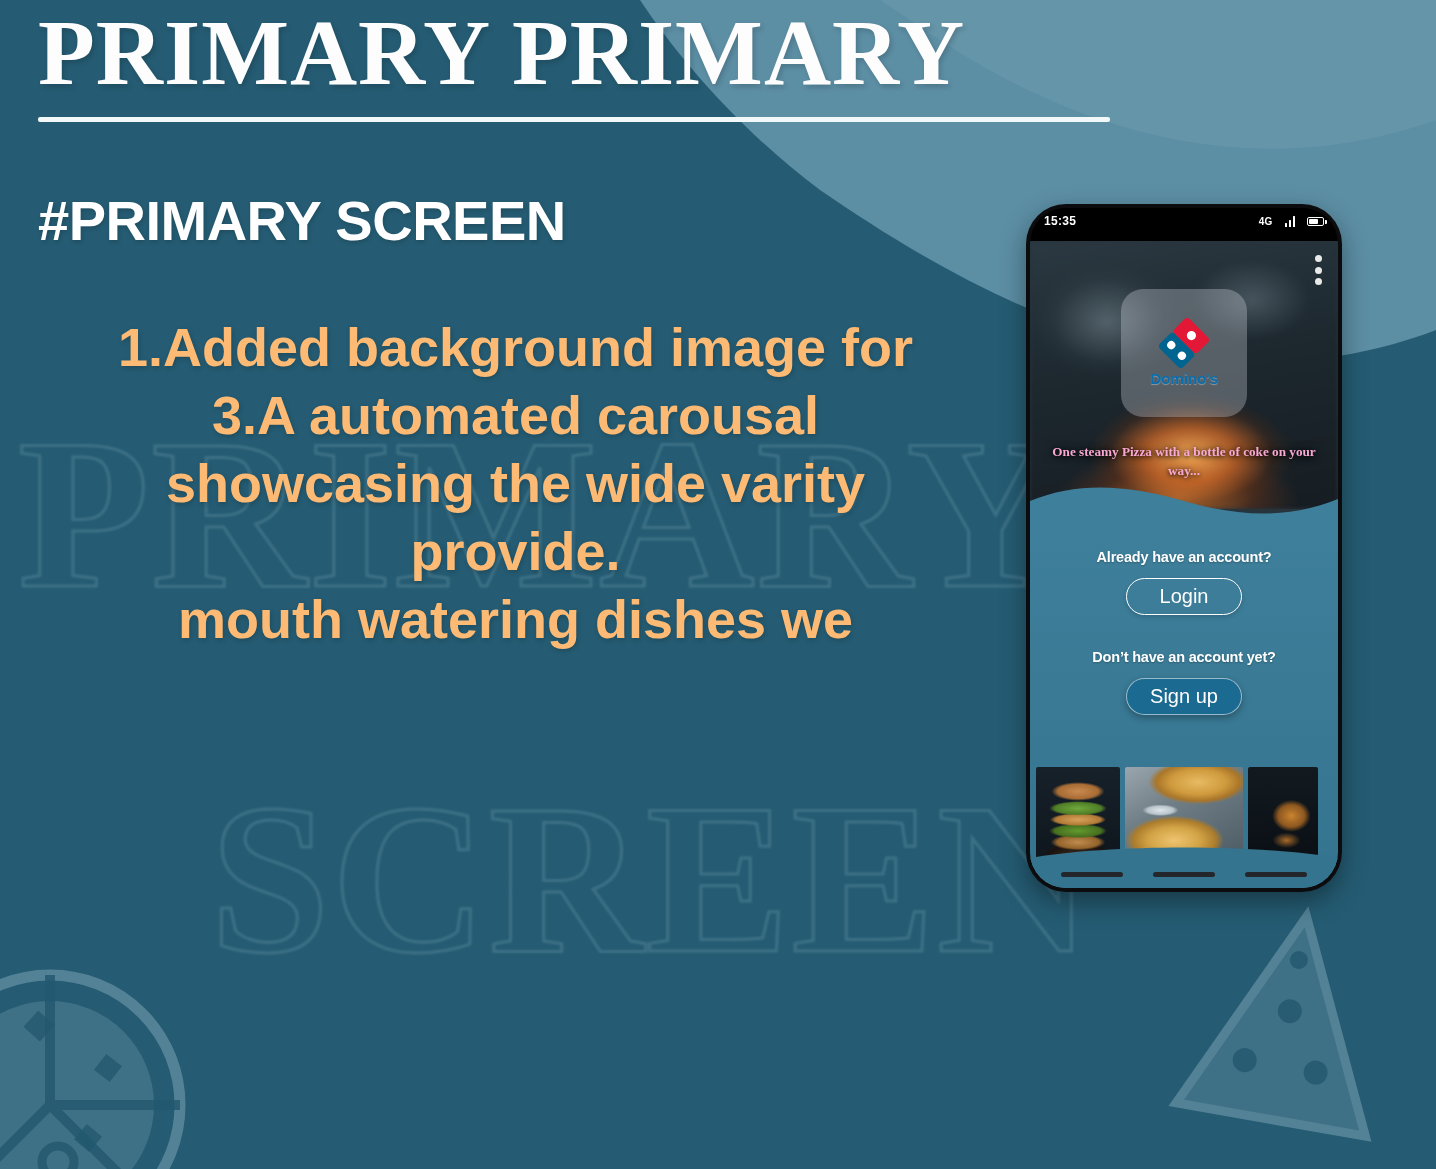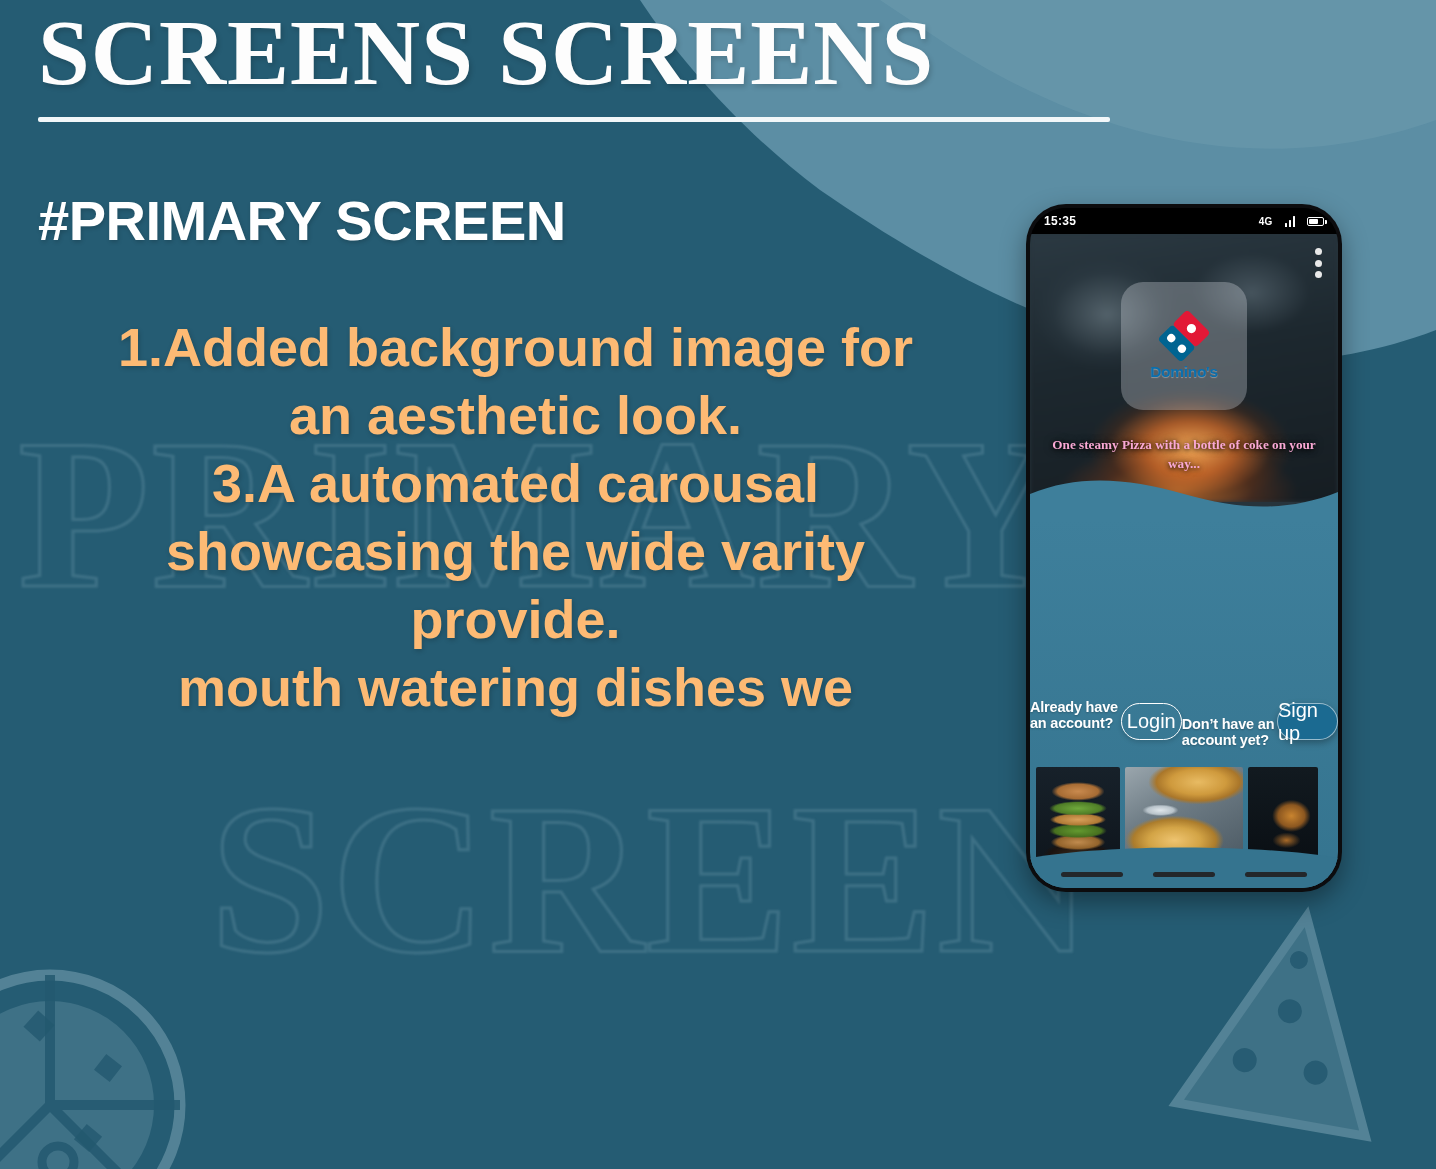--- a/index.html
+++ b/index.html
@@ -115,21 +115,21 @@
     width:17px; height:9px; border:1.5px solid #fff; border-radius:2px;
     position:relative; display:flex; align-items:center; padding:1px;
   }
   #battery::after {
     content:""; position:absolute; right:-3.5px; top:2px;
     width:2px; height:4px; background:#fff; border-radius:0 1px 1px 0;
   }
   #battery span { display:block; height:100%; width:68%; background:#fff; border-radius:1px; }
 
   
-  #phone-screen { flex:1; position:relative; overflow:hidden; background:#27343c; }
+  #phone-screen { flex:1; position:relative; overflow:hidden; background:#27343c;margin-top:7px; }
   #hero {
     position:absolute; left:0; right:0; top:0; height:268px;
     overflow:hidden;
   }
   #hero-photo {
     position:absolute; inset:0;
     background:
       radial-gradient(ellipse 120px 70px at 52% 80%, rgba(255,176,90,0.95) 0%, rgba(214,108,40,0.75) 38%, rgba(90,45,20,0.35) 68%, rgba(0,0,0,0) 85%),
       radial-gradient(ellipse 150px 60px at 48% 96%, rgba(255,150,60,0.8) 0%, rgba(130,60,25,0.4) 50%, rgba(0,0,0,0) 80%),
       radial-gradient(ellipse 90px 70px at 25% 30%, rgba(150,168,178,0.42) 0%, rgba(60,75,85,0.18) 60%, rgba(0,0,0,0) 80%),
@@ -177,21 +177,21 @@
     position:absolute; left:0; right:0; top:238px; height:50px;
     z-index:4; display:block; width:100%;
   }
 
   
   #auth-panel {
     position:absolute; left:0; right:0; top:284px; bottom:0;
     background:linear-gradient(180deg,#3e7f9b 0%, #35748f 100%);
     z-index:2;
     padding-top:24px;
-    display:flex; flex-direction:row; align-items:center;
+    display:flex; flex-direction:column; align-items:center;
   }
   .auth-prompt {
     font-family:"Liberation Sans", sans-serif;
     font-weight:700; font-size:14.5px; color:#ffffff;
     letter-spacing:-0.2px;
     text-shadow:0 1px 2px rgba(0,0,0,0.25);
   }
   #login-button {
     margin-top:13px;
     width:116px; height:37px;
@@ -297,29 +297,28 @@
       <circle cx="132" cy="152" r="12" fill="#1f5167" opacity="0.85"></circle>
       <circle cx="96" cy="44" r="9" fill="#1f5167" opacity="0.85"></circle>
     </g>
   </svg>
 
   <div class="wm" id="wm-primary">PRIMARY</div>
   <div class="wm" id="wm-screen">SCREEN</div>
 </div>
 
 <div id="headline-block">
-  <div id="page-title">SCREENS SCREENS</div>
+  <div id="page-title">PRIMARY PRIMARY</div>
   <div id="title-rule"></div>
 </div>
 
 <div id="subheading">#PRIMARY SCREEN</div>
 
 <div id="body-list">
   <span class="li">1.Added background image for</span>
-  <span class="li">an aesthetic look.</span>
   <span class="li">3.A automated carousal</span>
   <span class="li">showcasing the wide varity</span>
   <span class="li">provide.</span>
   <span class="li">mouth watering dishes we</span>
 </div>
 
 <div id="phone-mockup">
   <div id="phone-body">
 
     <div id="status-bar">

